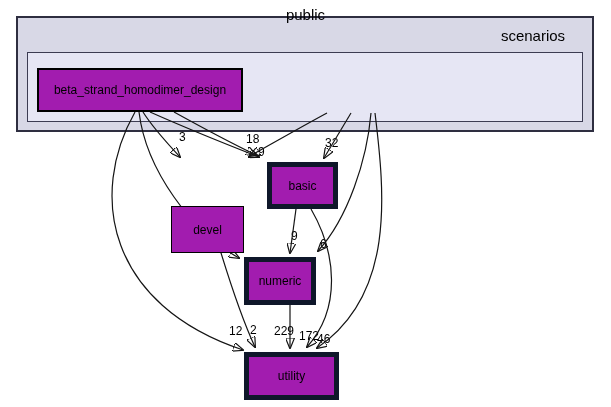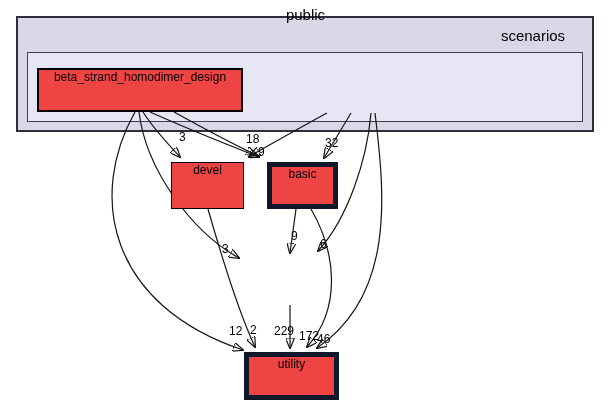--- a/index.html
+++ b/index.html
@@ -15,26 +15,26 @@
   .cluster-inner{
     left:27px;top:52px;width:556px;height:70px;
     background:#e6e6f4;border:1px solid #3c3c52;z-index:0;
   }
   .cluster-label{
     position:absolute;font-size:15px;line-height:13px;white-space:nowrap;
   }
   .label-public{left:0;top:8px;width:100%;text-align:center;}
   .label-scenarios{left:488px;top:29px;width:90px;text-align:center;}
   .node{
-    position:absolute;box-sizing:border-box;background:#ef4444;
-    display:flex;justify-content:center;
+    position:absolute;box-sizing:border-box;background:#a21caf;
+    display:flex;align-items:center;justify-content:center;
     font-size:12px;white-space:nowrap;z-index:3;
   }
   .node-black{border:2px solid #000000;}
-  .node-thin-black{border:1px solid #000000;}
+  .node-thin-black{border:1px solid #000000;margin-top:44px;}
   .node-red{border:5px solid #0f172a;}
   .n-beta{left:37px;top:68px;width:206px;height:44px;}
   .n-chem{left:270px;top:68px;width:207px;height:44px;}
   .n-devel{left:171px;top:162px;width:73px;height:47px;}
   .n-basic{left:267px;top:162px;width:71px;height:47px;}
   .n-numeric{left:244px;top:257px;width:72px;height:48px;}
   .n-utility{left:244px;top:352px;width:95px;height:48px;}
   .edge-label{
     position:absolute;font-size:12px;line-height:12px;white-space:nowrap;z-index:1;
   }
@@ -87,17 +87,20 @@
 
   <div class="node node-black n-beta">
     <span>beta_strand_homodimer_design</span>
   </div>
   <div class="node node-thin-black n-devel">
     <span>devel</span>
   </div>
   <div class="node node-red n-basic">
     <span>basic</span>
   </div>
+  <div class="node node-red n-numeric">
+    <span>numeric</span>
+  </div>
   <div class="node node-red n-utility">
     <span>utility</span>
   </div>
 
 </div>
 
 </body></html>

